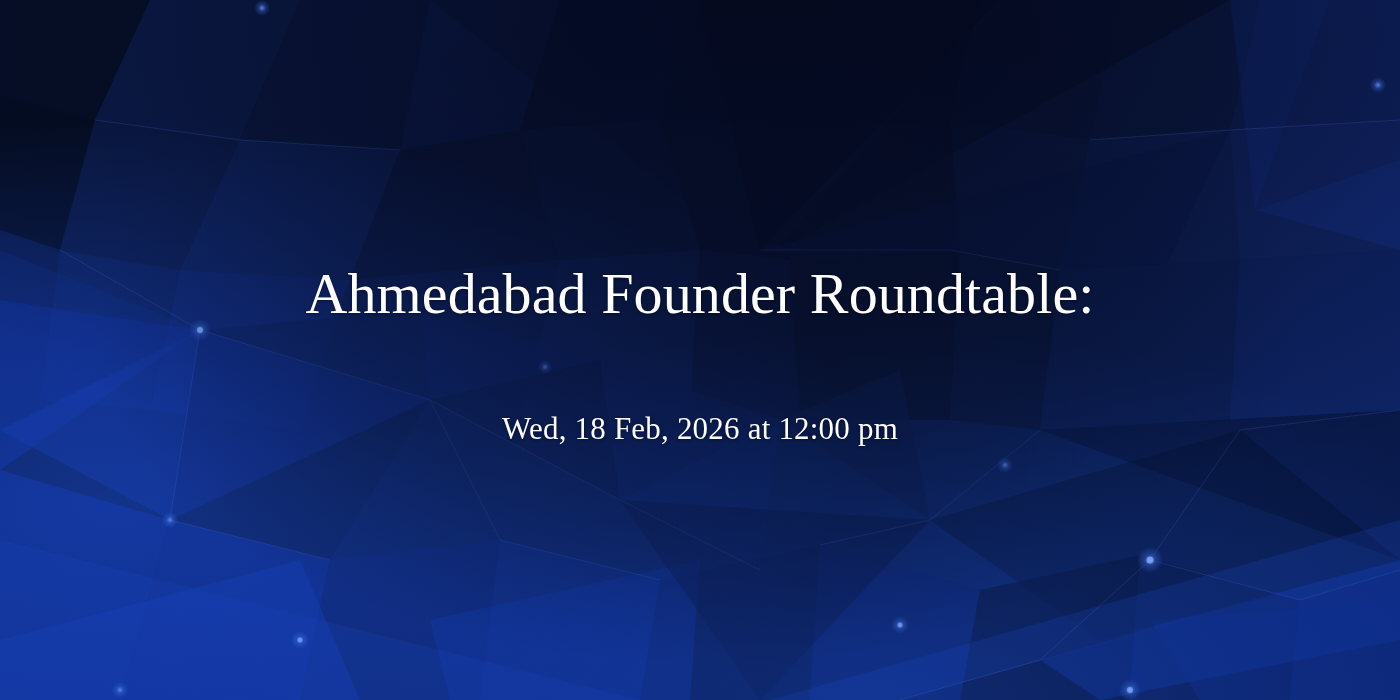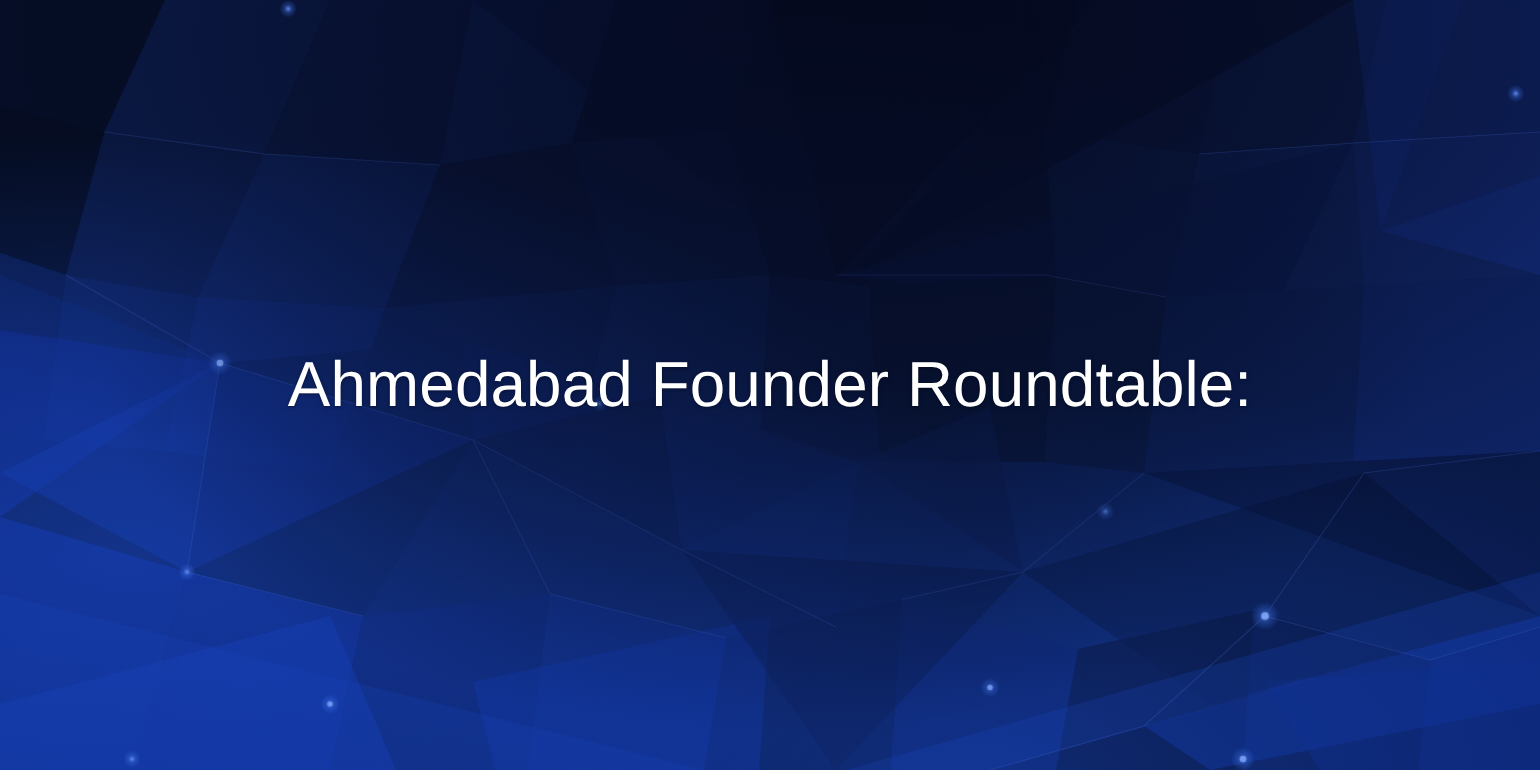--- a/index.html
+++ b/index.html
@@ -33,20 +33,21 @@
         rgba(6,14,42,0.30) 45%,
         rgba(6,14,42,0.00) 78%);
   }
   #content {
     position: absolute;
     inset: 0;
     display: flex;
     flex-direction: column;
     align-items: center;
     justify-content: center;
+    font-family: Liberation Serif, serif;
   }
   .title-block {
     color: #ffffff;
     font-size: 58px;
     line-height: 86px;
     font-weight: 400;
     letter-spacing: 0.1px;
     margin: 0;
     padding: 0;
     text-shadow: 0 1px 3px rgba(3,9,28,0.55);
@@ -214,15 +215,16 @@
       <circle cx="120" cy="690" r="8" fill="url(#gNode)"></circle>
     </g>
   </svg>
 
   <div id="vignette"></div>
 
   <div id="content">
     <h1 class="title-block">
       <span class="title-line">Ahmedabad Founder Roundtable:</span>
     </h1>
+    <div class="subtitle">Wed, 18 Feb, 2026 at 12:00 pm</div>
   </div>
 
 </div>
 
 </body></html>

